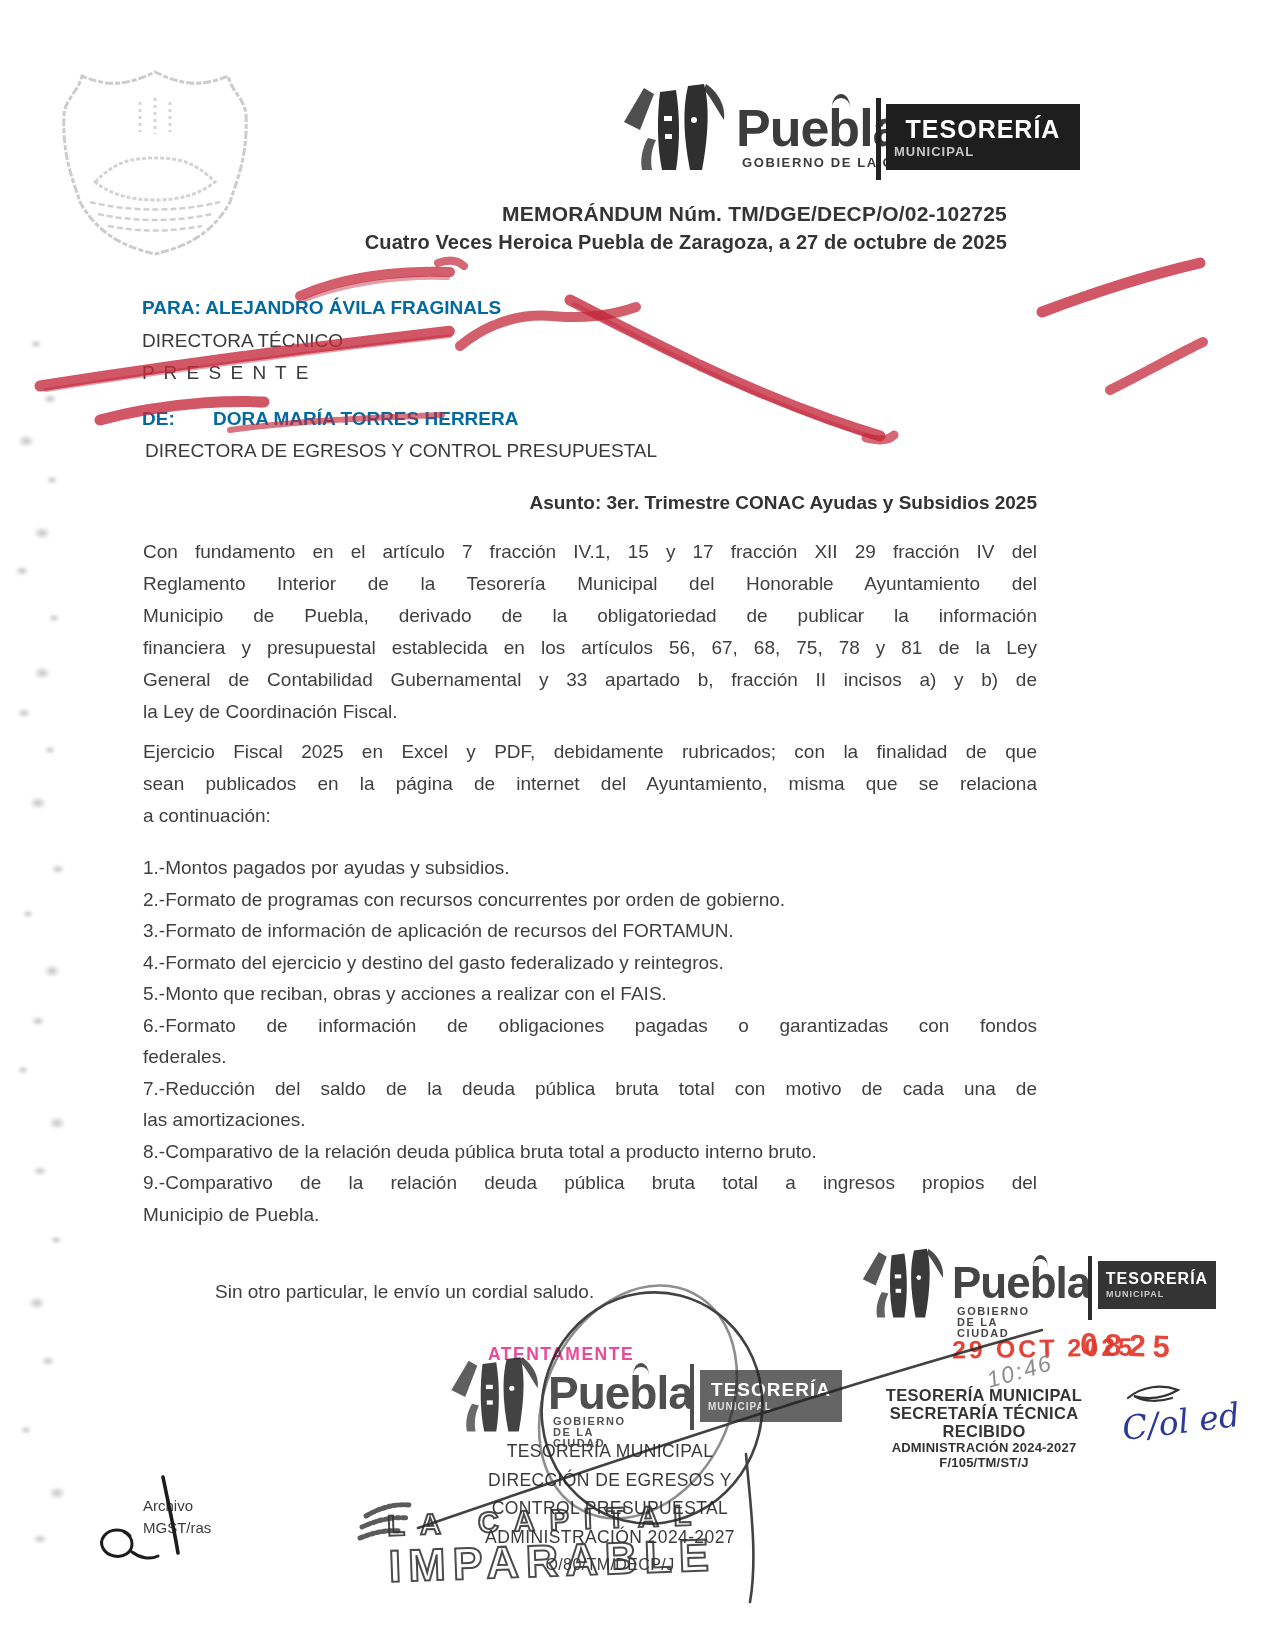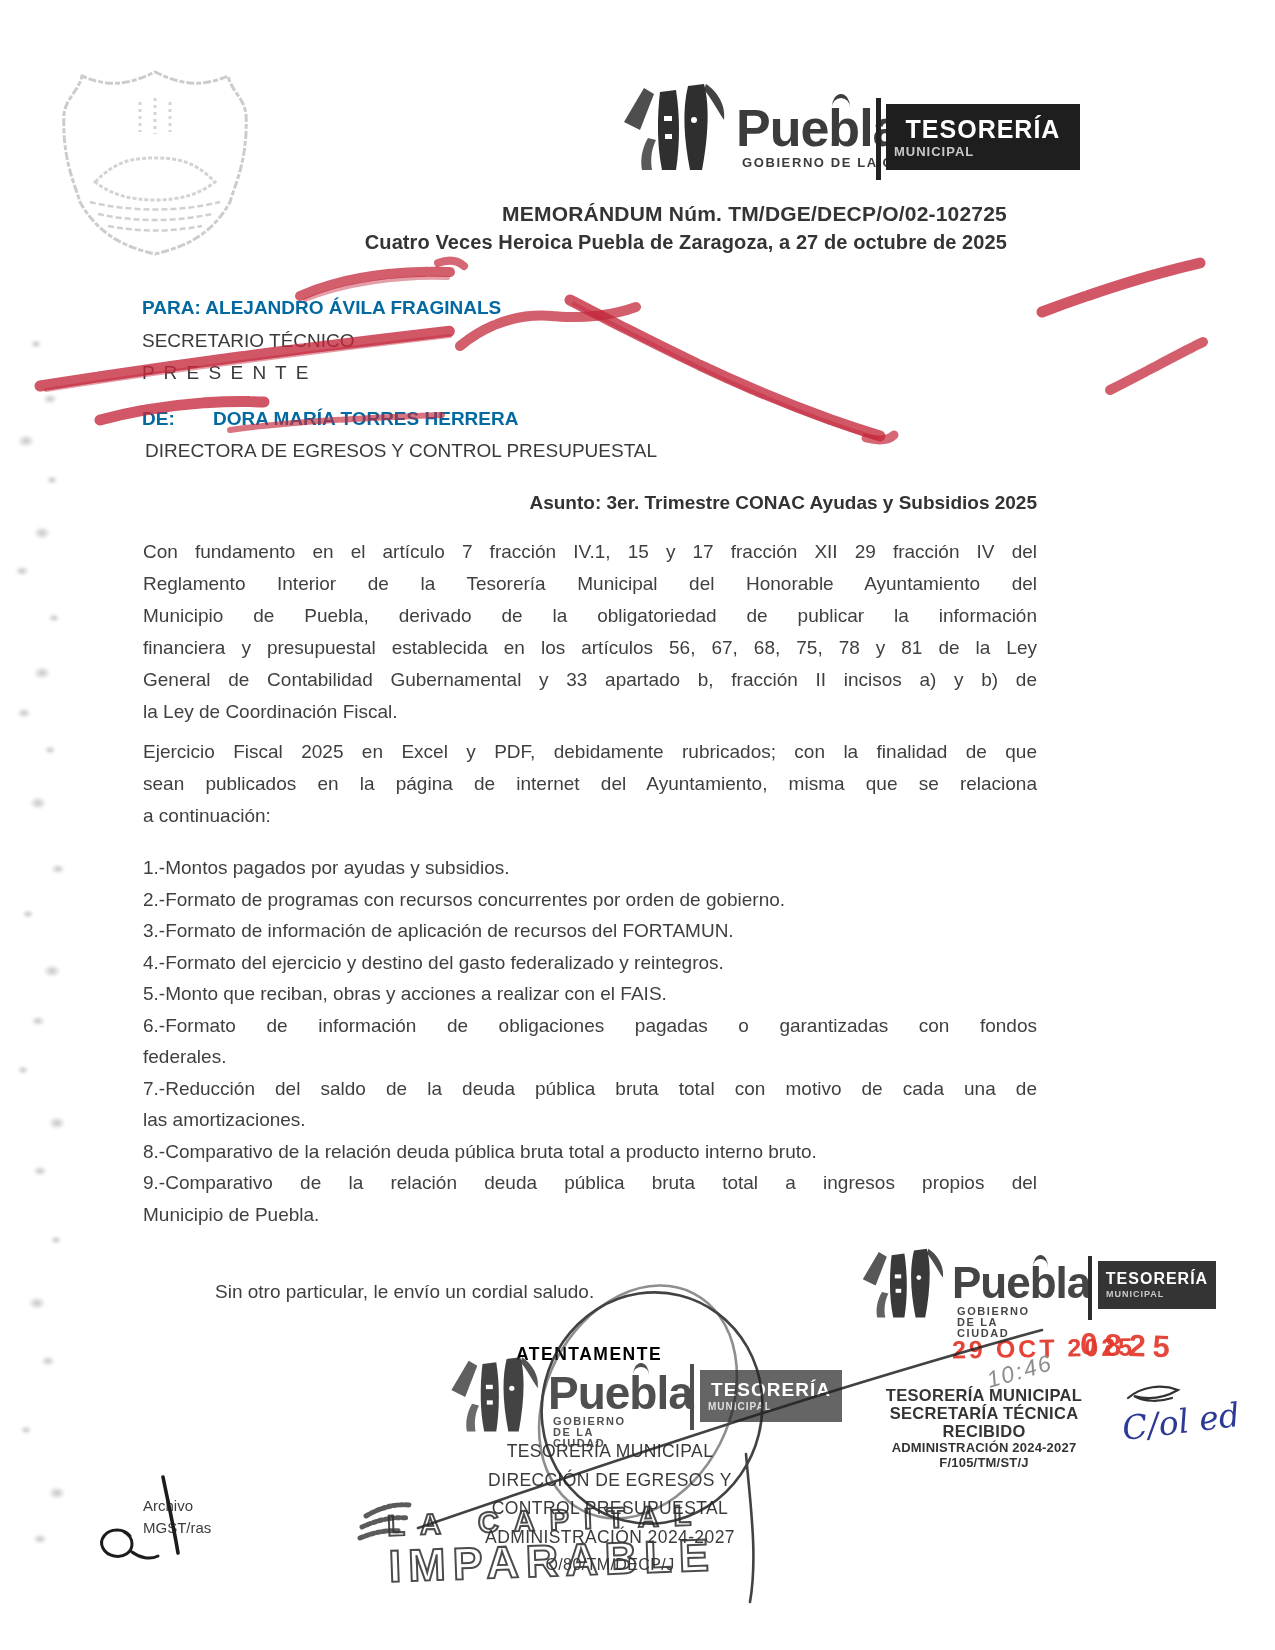--- a/index.html
+++ b/index.html
@@ -31,21 +31,21 @@
   .stretch{text-align:justify;text-align-last:justify;}
   .subject{position:absolute;right:238px;top:492px;font-size:19px;font-weight:bold;color:#333;white-space:nowrap;}
   .closing{position:absolute;left:215px;top:1281px;font-size:19px;color:#3f3f3f;white-space:nowrap;}
   .recv{position:absolute;left:872px;top:1386px;width:224px;text-align:center;color:#343434;font-weight:bold;}
   .recv .r1{font-size:16.5px;line-height:18px;letter-spacing:.3px;}
   .recv .r2{font-size:13px;line-height:15px;letter-spacing:.2px;}
   .red-date{position:absolute;left:952px;top:1334px;font-size:25px;font-weight:bold;color:#e23427;letter-spacing:3px;transform:rotate(-1deg);opacity:.92;white-space:nowrap;}
   .red-folio{position:absolute;left:1080px;top:1328px;font-size:31px;font-weight:bold;color:#e23427;letter-spacing:7px;transform:rotate(2deg);opacity:.9;white-space:nowrap;}
   .hand-time{position:absolute;left:986px;top:1358px;font-size:23px;font-style:italic;color:#8c8c8c;transform:rotate(-16deg);letter-spacing:2px;}
   .hand-blue{position:absolute;left:1122px;top:1402px;font-size:33px;font-style:italic;color:#2c3a96;transform:rotate(-7deg);font-family:"DejaVu Serif",serif;white-space:nowrap;}
-  .atent{position:absolute;left:516px;top:1344px;font-size:17.5px;font-weight:bold;color:#000000;letter-spacing:1.5px;}
+  .atent{position:absolute;left:488px;top:1344px;font-size:17.5px;font-weight:bold;color:#ec4899;letter-spacing:1.5px;}
   .dstamp{position:absolute;left:430px;top:1437px;width:360px;text-align:center;font-size:17.5px;line-height:28.5px;color:#3a3a3a;letter-spacing:.4px;}
   .dstamp .sm{font-size:16px;}
   .capital{position:absolute;left:388px;top:1503px;transform:rotate(-2deg);color:transparent;-webkit-text-stroke:2px #333;opacity:.88;}
   .capital .c1{font-size:29px;font-weight:bold;letter-spacing:15px;line-height:34px;}
   .capital .c2{font-size:45px;font-weight:bold;letter-spacing:7px;line-height:48px;}
   .archivo{position:absolute;left:143px;top:1495px;font-size:15px;color:#3d3d3d;line-height:22px;}
   .artifact{position:absolute;border-radius:50%;filter:blur(1.2px);opacity:.45;
     background:radial-gradient(closest-side,rgba(70,70,70,.7),rgba(70,70,70,0) 72%);}
   svg.overlay{position:absolute;left:0;top:0;pointer-events:none;}
 </style>
@@ -91,21 +91,21 @@
       <div class="bs" style="font-size:13px;">MUNICIPAL</div>
     </div>
   </div>
 
   <div class="memo-head">
     <div class="l1">MEMORÁNDUM Núm. TM/DGE/DECP/O/02-102725</div>
     <div class="l2">Cuatro Veces Heroica Puebla de Zaragoza, a 27 de octubre de 2025</div>
   </div>
 
   <div class="abs addr bold" style="left:142px;top:297px;">PARA: ALEJANDRO ÁVILA FRAGINALS</div>
-  <div class="abs addr" style="left:142px;top:330px;">SECRETARIO TÉCNICO</div>
+  <div class="abs addr" style="left:142px;top:330px;">DIRECTORA TÉCNICO</div>
   <div class="abs addr" style="left:142px;top:362px;letter-spacing:2px;">P R E S E N T E</div>
   <div class="abs addr" style="left:142px;top:408px;">
     <span class="bold">DE:</span>
     <span class="bold" style="margin-left:33px;">DORA MARÍA TORRES HERRERA</span>
   </div>
   <div class="abs addr" style="left:145px;top:440px;">DIRECTORA DE EGRESOS Y CONTROL PRESUPUESTAL</div>
 
   <div class="subject">Asunto: 3er. Trimestre CONAC Ayudas y Subsidios 2025</div>
 
   <div class="textcol" style="top:536px;">

